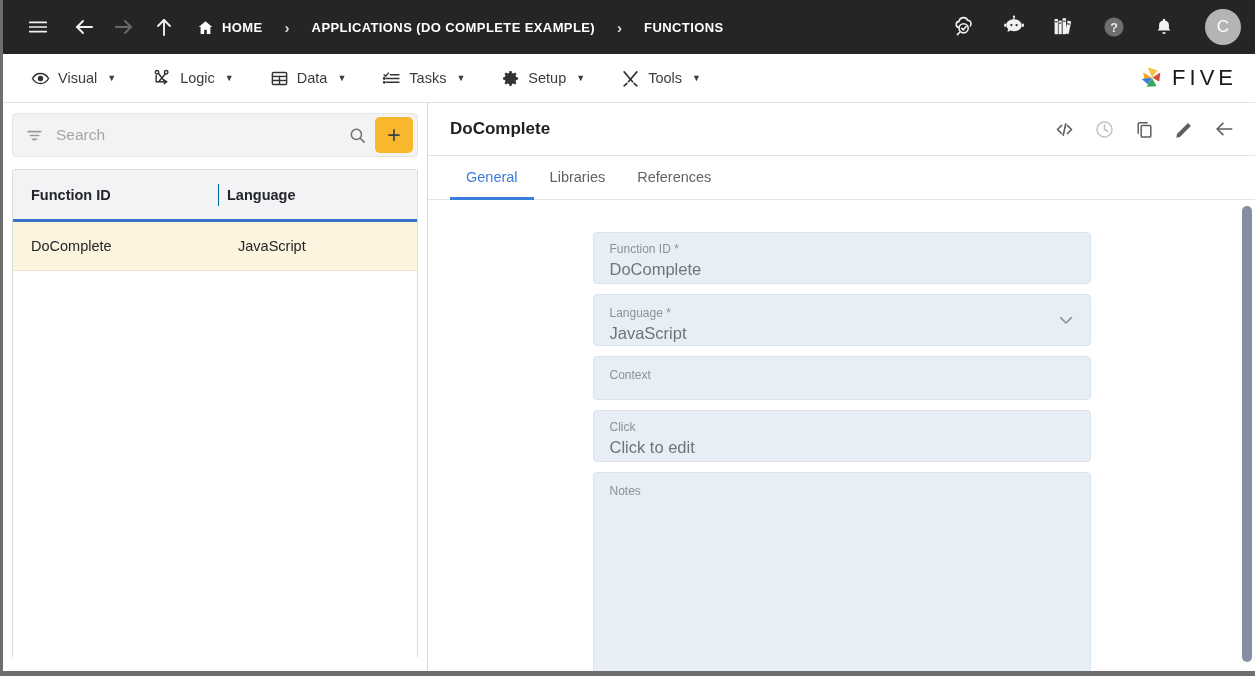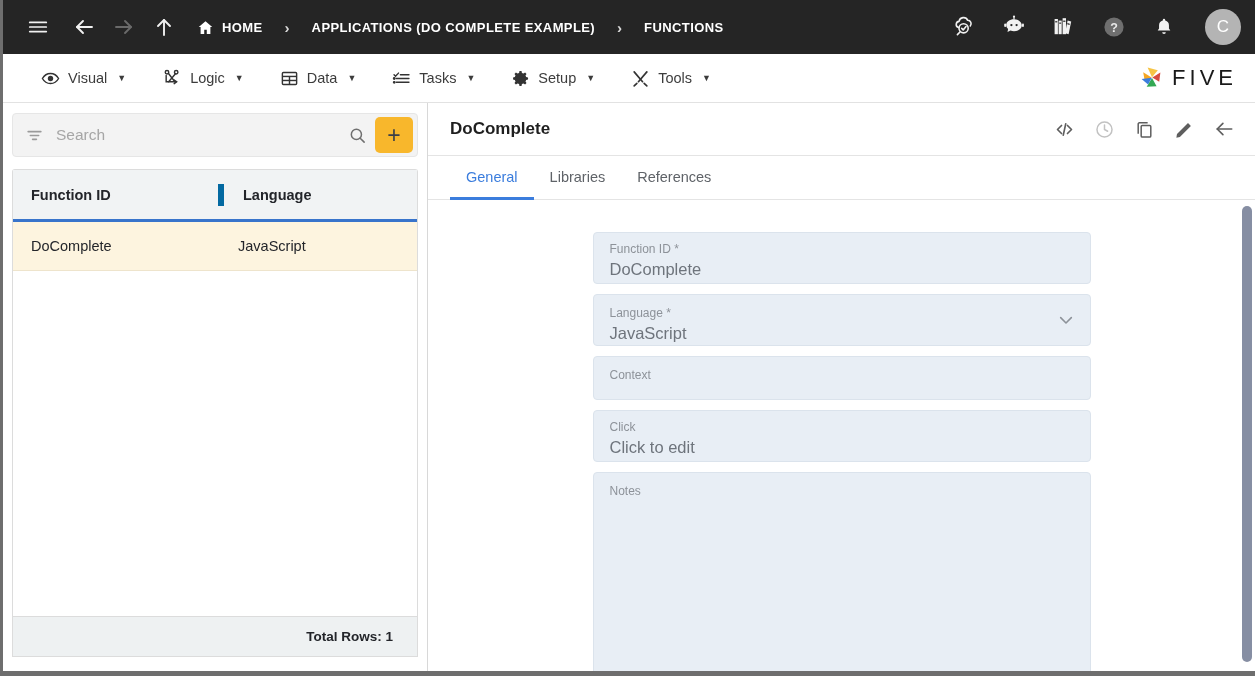--- a/index.html
+++ b/index.html
@@ -60,21 +60,21 @@
     background: #b4b4b4; color: #ffffff;
     display: flex; align-items: center; justify-content: center;
     font-size: 17px; margin-left: 8px;
   }
 
   
   .menubar {
     height: 49px; flex: 0 0 49px;
     background: #ffffff;
     display: flex; align-items: center;
-    padding-left: 24px;
+    padding-left: 14px;
     border-bottom: 1px solid #e2e2e2;
     position: relative;
   }
   .menu-item {
     display: flex; align-items: center; gap: 8px;
     padding: 6px 14px; margin-right: 8px;
     color: #3c3c3c; font-size: 14.5px;
     cursor: default;
   }
   .menu-item .mlabel { font-weight: 500; }
@@ -135,21 +135,21 @@
     border-bottom: none;
   }
   .grid-head {
     height: 52px; flex: 0 0 52px;
     background: #f1f3f4;
     display: flex; align-items: center;
     font-size: 14.5px; font-weight: bold; color: #23252a;
     border-bottom: 3px solid #3874cb;
   }
   .col-fn { width: 205px; padding-left: 18px; }
-  .col-lang { padding-left: 19px; border-left: 6px solid #0369a1; height: 22px; display:flex; align-items:center;text-align:right;}
+  .col-lang { padding-left: 8px; border-left: 1px solid #0369a1; height: 22px; display:flex; align-items:center;text-align:right;}
   .grid-row {
     height: 49px; flex: 0 0 49px;
     display: flex; align-items: center;
     background: #fdf4df;
     border-bottom: 1px solid #eee4cc;
     font-size: 14.5px; color: #23252a;
     cursor: pointer;
   }
   .cell-fn { width: 205px; padding-left: 18px; }
   .cell-lang { padding-left: 20px; }
@@ -476,23 +476,20 @@
           <div class="col-fn">Function ID</div>
           <div class="col-lang">Language</div>
         </div>
         <div class="grid-row">
           <div class="cell-fn">DoComplete</div>
           <div class="cell-lang">JavaScript</div>
         </div>
         <div class="grid-fill"></div>
       </div>
 
-      <div class="grid-footer">
-        <span>Total Rows: 1</span>
-      </div>
       <div class="left-bottom-pad"></div>
     </div>
 
     <div class="rightpanel">
 
       <div class="panel-head">
         <div class="panel-title">DoComplete</div>
         <div class="panel-actions">
 
           <div class="pa-ico">

